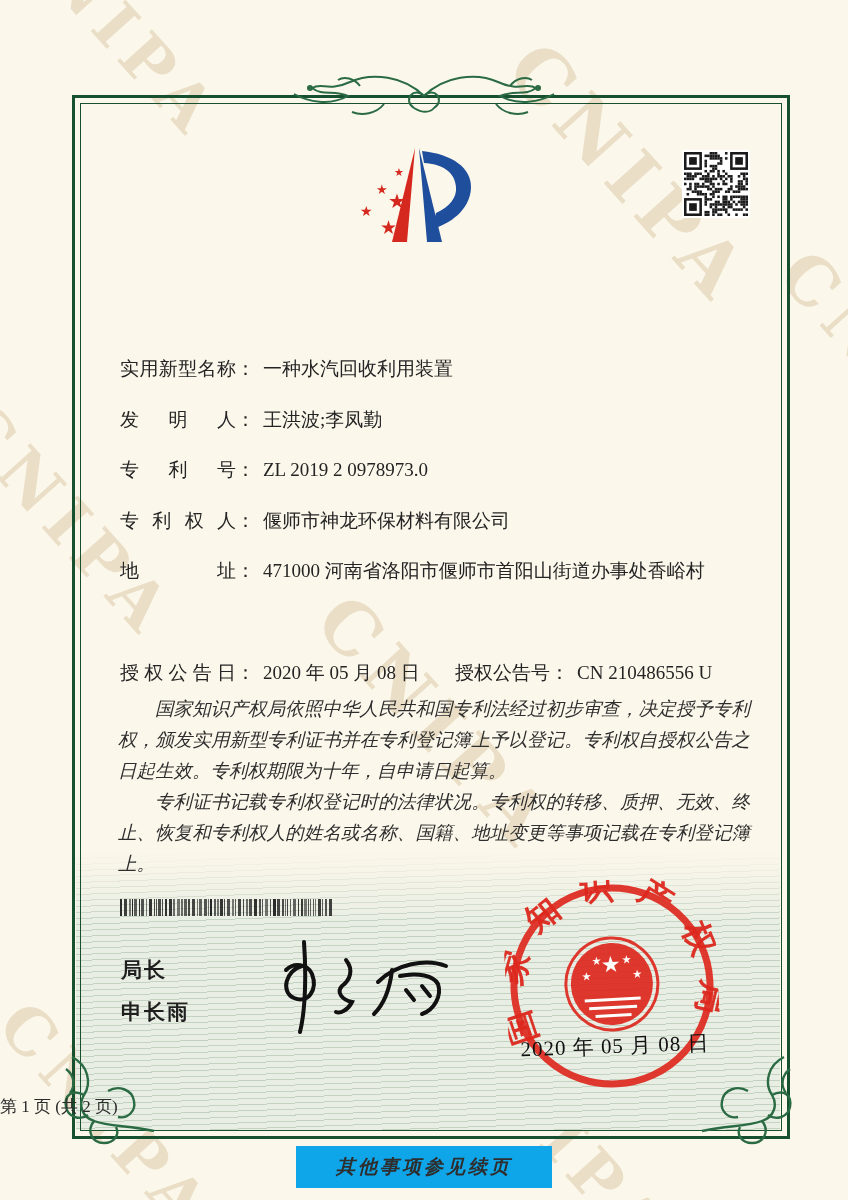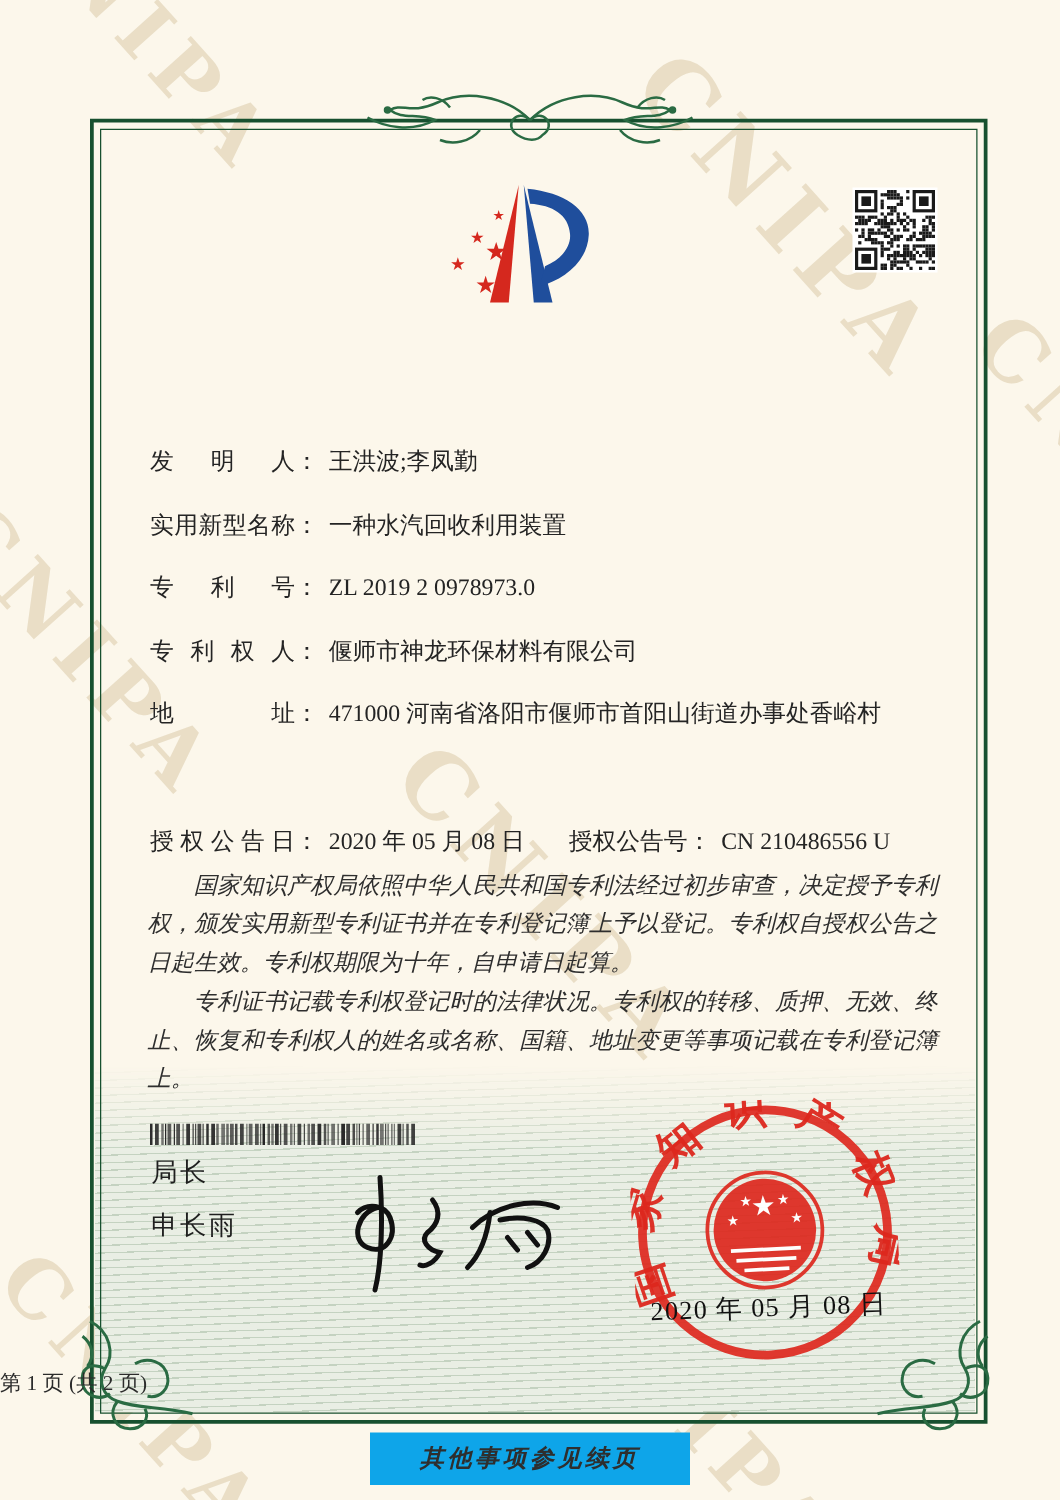--- a/index.html
+++ b/index.html
@@ -45,21 +45,21 @@
   
   .paras{position:absolute;left:118px;top:694px;width:632px;font-size:18.5px;
       line-height:31px;color:#2e2e2e;font-style:italic;}
   .paras p{margin:0;text-indent:2em;text-align:justify;}
 
   
   .barcode{position:absolute;left:120px;top:899px;width:218px;height:17px;display:flex;align-items:stretch;}
   .barcode div{background:#262626;}
 
   
-  .signer{position:absolute;left:121px;top:924px;font-size:21px;color:#1f1f1f;}
+  .signer{position:absolute;left:121px;top:956px;font-size:21px;color:#1f1f1f;font-weight:bold;}
   .signer div{margin-bottom:14px;letter-spacing:2px;}
   .signature{position:absolute;left:250px;top:930px;}
 
   
   .seal{position:absolute;left:506px;top:880px;width:212px;height:212px;transform:rotate(-3deg);}
   .seal-date{position:absolute;left:512px;top:1032px;width:206px;text-align:center;
       font-size:21px;color:#111;letter-spacing:1px;transform:rotate(-2deg);}
 
   
   .page-footer{position:absolute;left:0;top:1095px;width:848px;text-align:left;
@@ -359,24 +359,24 @@
         <rect x="19" y="1" width="5" height="5" fill="#fff"></rect>
         <rect x="20" y="2" width="3" height="3" fill="#1a1a1a"></rect>
         <rect x="0" y="18" width="7" height="7" fill="#1a1a1a"></rect>
         <rect x="1" y="19" width="5" height="5" fill="#fff"></rect>
         <rect x="2" y="20" width="3" height="3" fill="#1a1a1a"></rect>
       </svg></div>
 
 
   <div class="fields">
     <div class="field">
-      <span class="flabel">发明人</span><span class="colon">：</span><span>王洪波;李凤勤</span>
+      <span class="flabel">实用新型名称</span><span class="colon">：</span><span>一种水汽回收利用装置</span>
     </div>
     <div class="field">
-      <span class="flabel">实用新型名称</span><span class="colon">：</span><span>一种水汽回收利用装置</span>
+      <span class="flabel">发明人</span><span class="colon">：</span><span>王洪波;李凤勤</span>
     </div>
     <div class="field">
       <span class="flabel">专利号</span><span class="colon">：</span><span>ZL 2019 2 0978973.0</span>
     </div>
     <div class="field">
       <span class="flabel">专利权人</span><span class="colon">：</span><span>偃师市神龙环保材料有限公司</span>
     </div>
     <div class="field">
       <span class="flabel">地址</span><span class="colon">：</span><span>471000  河南省洛阳市偃师市首阳山街道办事处香峪村</span>
     </div>

